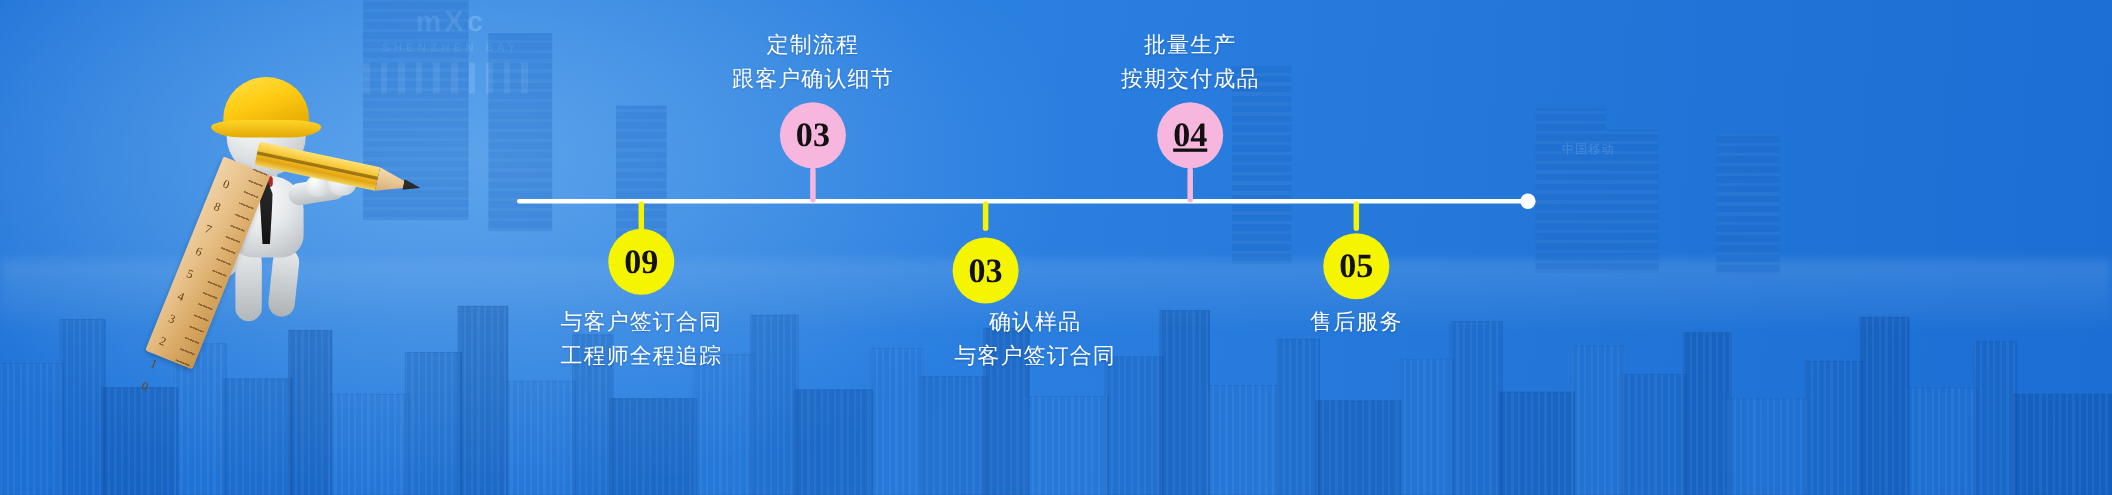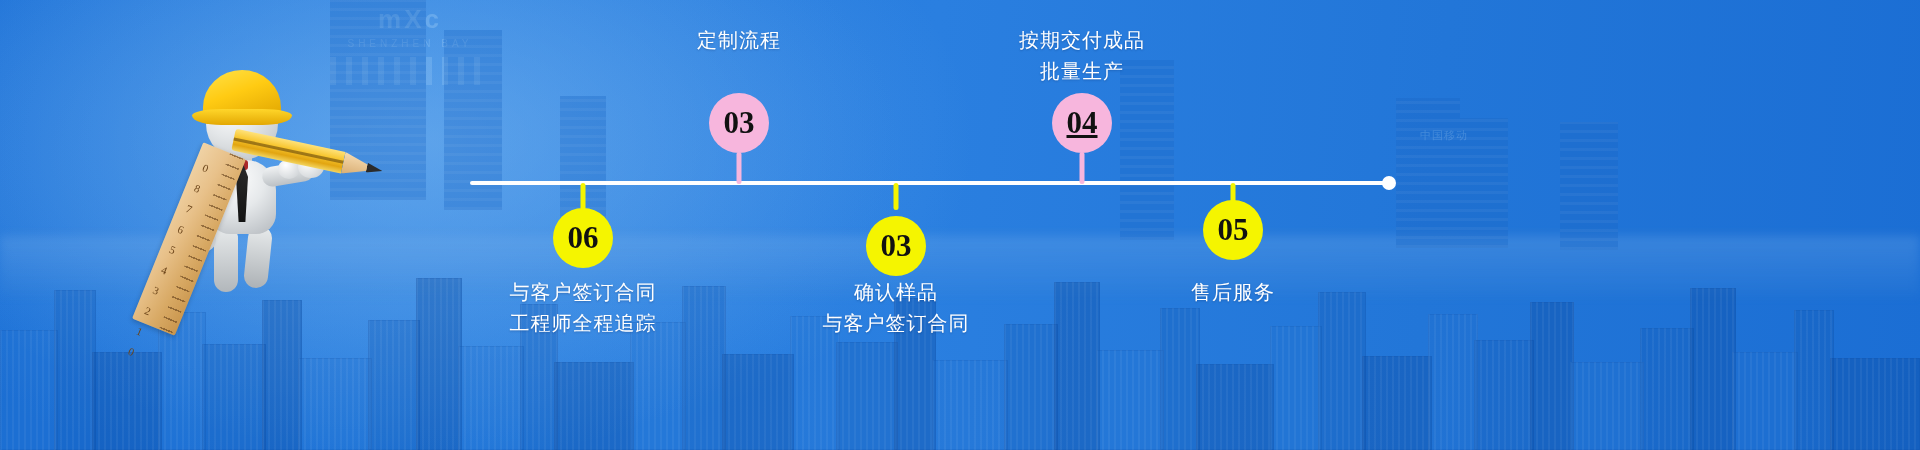--- a/index.html
+++ b/index.html
@@ -273,52 +273,53 @@
     </div>
   </div>
 
 
   <div id="timeline">
     <div id="tl-line"></div>
     <div id="tl-dot"></div>
     <div id="nodes">
         <div class="node" style="left: 583px; top: 0px; width: 0px;">
           <div class="stem yellow" style="top: 183px; height: 27px;"></div>
-          <div class="circle yellow" style="top: 208px;">06</div>
+          <div class="circle yellow" style="top: 208px;">09</div>
           <div class="caption" style="top: 277px;">
             <div>与客户签订合同</div>
             <div>工程师全程追踪</div>
           </div>
         </div>
         <div class="node" style="left: 739px; top: 0px; width: 0px;">
           <div class="stem pink" style="top: 152px; height: 32px;"></div>
           <div class="circle pink" style="top: 93px;">03</div>
           <div class="caption" style="top: 25px;">
             <div>定制流程</div>
+            <div>跟客户确认细节</div>
           </div>
         </div>
         <div class="node" style="left: 896px; top: 0px; width: 0px;">
           <div class="stem yellow" style="top: 183px; height: 27px;"></div>
           <div class="circle yellow" style="top: 216px;">03</div>
-          <div class="caption" style="top: 277px;">
+          <div class="caption" style="top: 277px; margin-left: 45px;">
             <div>确认样品</div>
             <div>与客户签订合同</div>
           </div>
         </div>
         <div class="node" style="left: 1082px; top: 0px; width: 0px;">
           <div class="stem pink" style="top: 152px; height: 32px;"></div>
           <div class="circle pink" style="top: 93px; text-decoration: underline;">04</div>
           <div class="caption" style="top: 25px;">
+            <div>批量生产</div>
             <div>按期交付成品</div>
-            <div>批量生产</div>
           </div>
         </div>
         <div class="node" style="left: 1233px; top: 0px; width: 0px;">
           <div class="stem yellow" style="top: 183px; height: 27px;"></div>
-          <div class="circle yellow" style="top: 200px; font-family: Liberation Serif, serif;">05</div>
+          <div class="circle yellow" style="top: 212px; font-family: Liberation Serif, serif;">05</div>
           <div class="caption" style="top: 277px;">
             <div>售后服务</div>
           </div>
         </div>
       </div>
   </div>
 
 <div class="tower" style="left: 330px; top: 0px; width: 96px; height: 200px;"></div>
     <div class="tower" style="left: 444px; top: 30px; width: 58px; height: 180px;"></div>
     <div class="tower" style="left: 560px; top: 96px; width: 46px; height: 150px;"></div>

